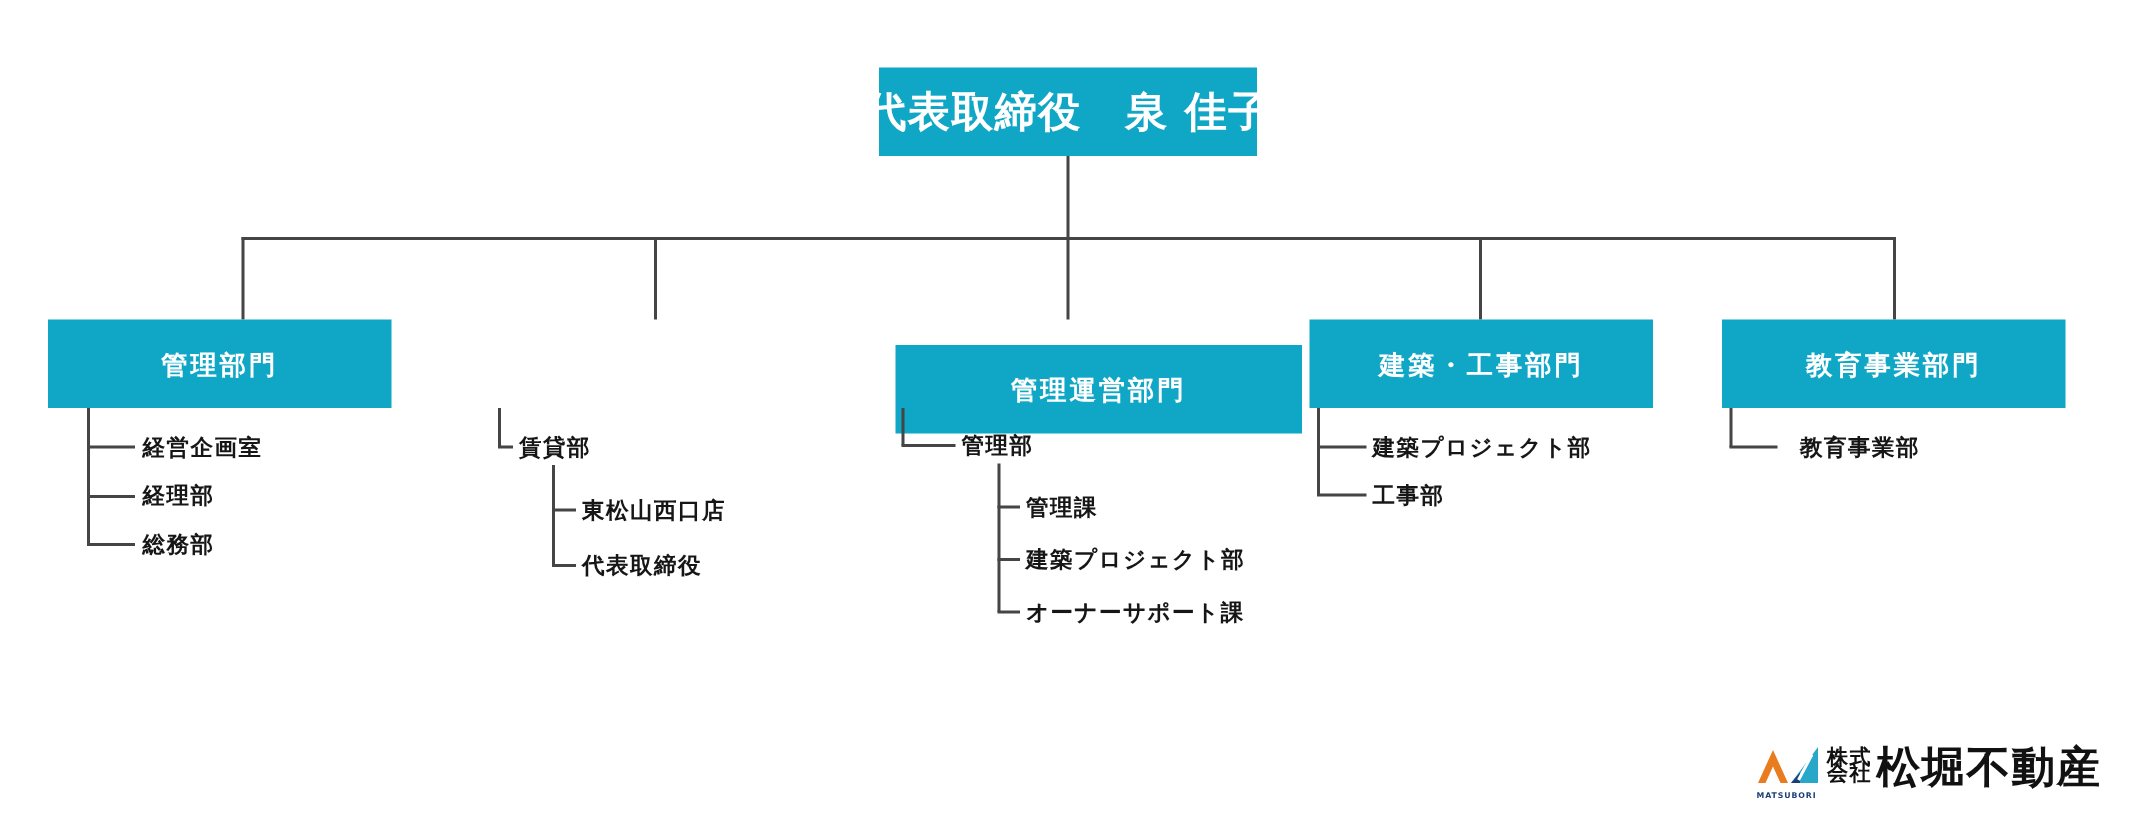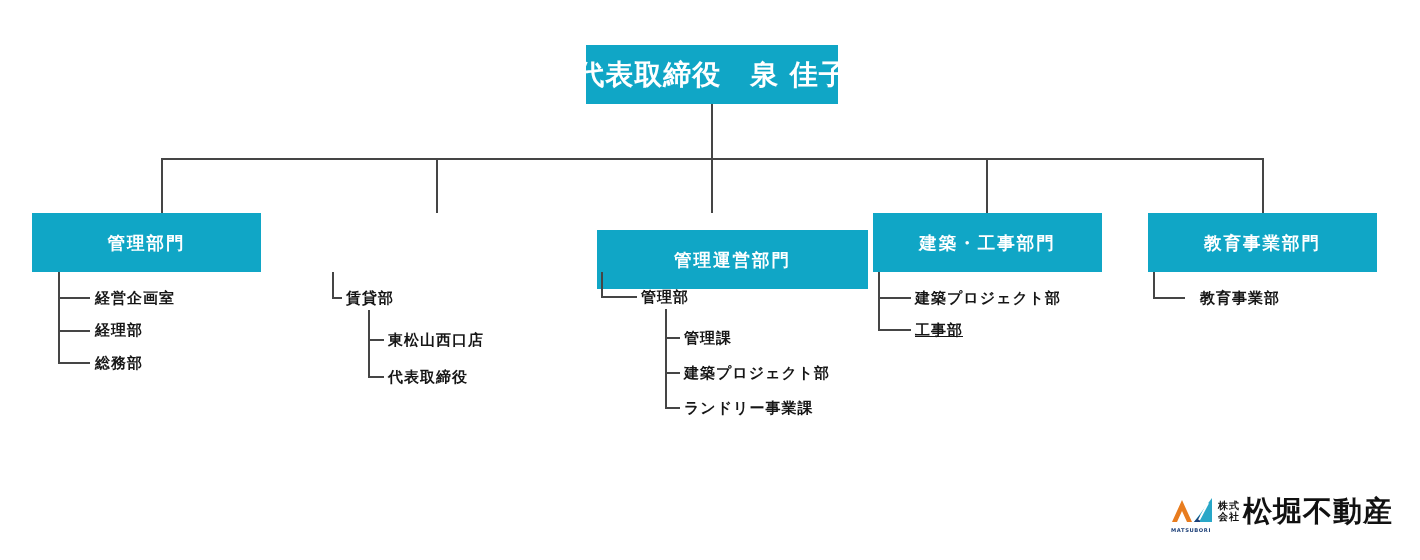--- a/index.html
+++ b/index.html
@@ -20,21 +20,21 @@
   .box.dept { font-size:17.5px; letter-spacing:2px; }
 
   .leaf {
     position:absolute; font-size:15px; line-height:20px; font-weight:700;
     color:var(--ink); white-space:nowrap; letter-spacing:1px;
   }
 
   .logo { position:absolute; left:1168px; top:494px; display:flex; align-items:flex-start; }
   .logo-mark { width:46px; height:42px; }
   .logo-prefix {
-    margin:6px 3px 0 4px; font-size:10px; line-height:11px; font-weight:700;
+    margin:6px 3px 0 4px; font-size:14px; line-height:11px; font-weight:700;
     color:#111; letter-spacing:1px;
   }
   .logo-name {
     margin-top:0px; font-size:29px; font-weight:900; color:#111; letter-spacing:1px;
     line-height:34px;
   }
 </style>
 </head>
 <body>
 
@@ -74,27 +74,27 @@
 
   <div class="line vline" style="left:601px; top:272px; height:25px;"></div>
   <div class="line hline" style="left:601px; top:296px; width:36px;"></div>
   <div class="leaf" style="left:641px; top:287px;">管理部</div>
   <div class="line vline" style="left:665px; top:309px; height:99px;"></div>
   <div class="line hline" style="left:665px; top:337px; width:15px;"></div>
   <div class="line hline" style="left:665px; top:372px; width:15px;"></div>
   <div class="line hline" style="left:665px; top:407px; width:15px;"></div>
   <div class="leaf" style="left:684px; top:328px;">管理課</div>
   <div class="leaf" style="left:684px; top:363px;">建築プロジェクト部</div>
-  <div class="leaf" style="left:684px; top:398px;">ランドリー事業課</div>
+  <div class="leaf" style="left:684px; top:398px;">オーナーサポート課</div>
 
   <div class="line vline" style="left:878px; top:272px; height:58px;"></div>
   <div class="line hline" style="left:878px; top:297px; width:33px;"></div>
   <div class="line hline" style="left:878px; top:329px; width:33px;"></div>
   <div class="leaf" style="left:915px; top:288px;">建築プロジェクト部</div>
-  <div class="leaf" style="left:915px; top:320px;text-decoration:underline;">工事部</div>
+  <div class="leaf" style="left:915px; top:320px;">工事部</div>
 
   <div class="line vline" style="left:1153px; top:272px; height:26px;"></div>
   <div class="line hline" style="left:1153px; top:297px; width:32px;"></div>
   <div class="leaf" style="left:1189px; top:288px;padding-left:11px;">教育事業部</div>
 
   <div class="logo">
     <svg class="logo-mark" viewBox="0 0 46 42">
       <polygon points="4,28 14,6 24,28 19,28 14,17 9,28" fill="#e87c1e"></polygon>
       <polygon points="26,28 44,28 44,4" fill="#28a7c8"></polygon>
       <polygon points="26,28 32,28 32,21" fill="#1c3f77"></polygon>

